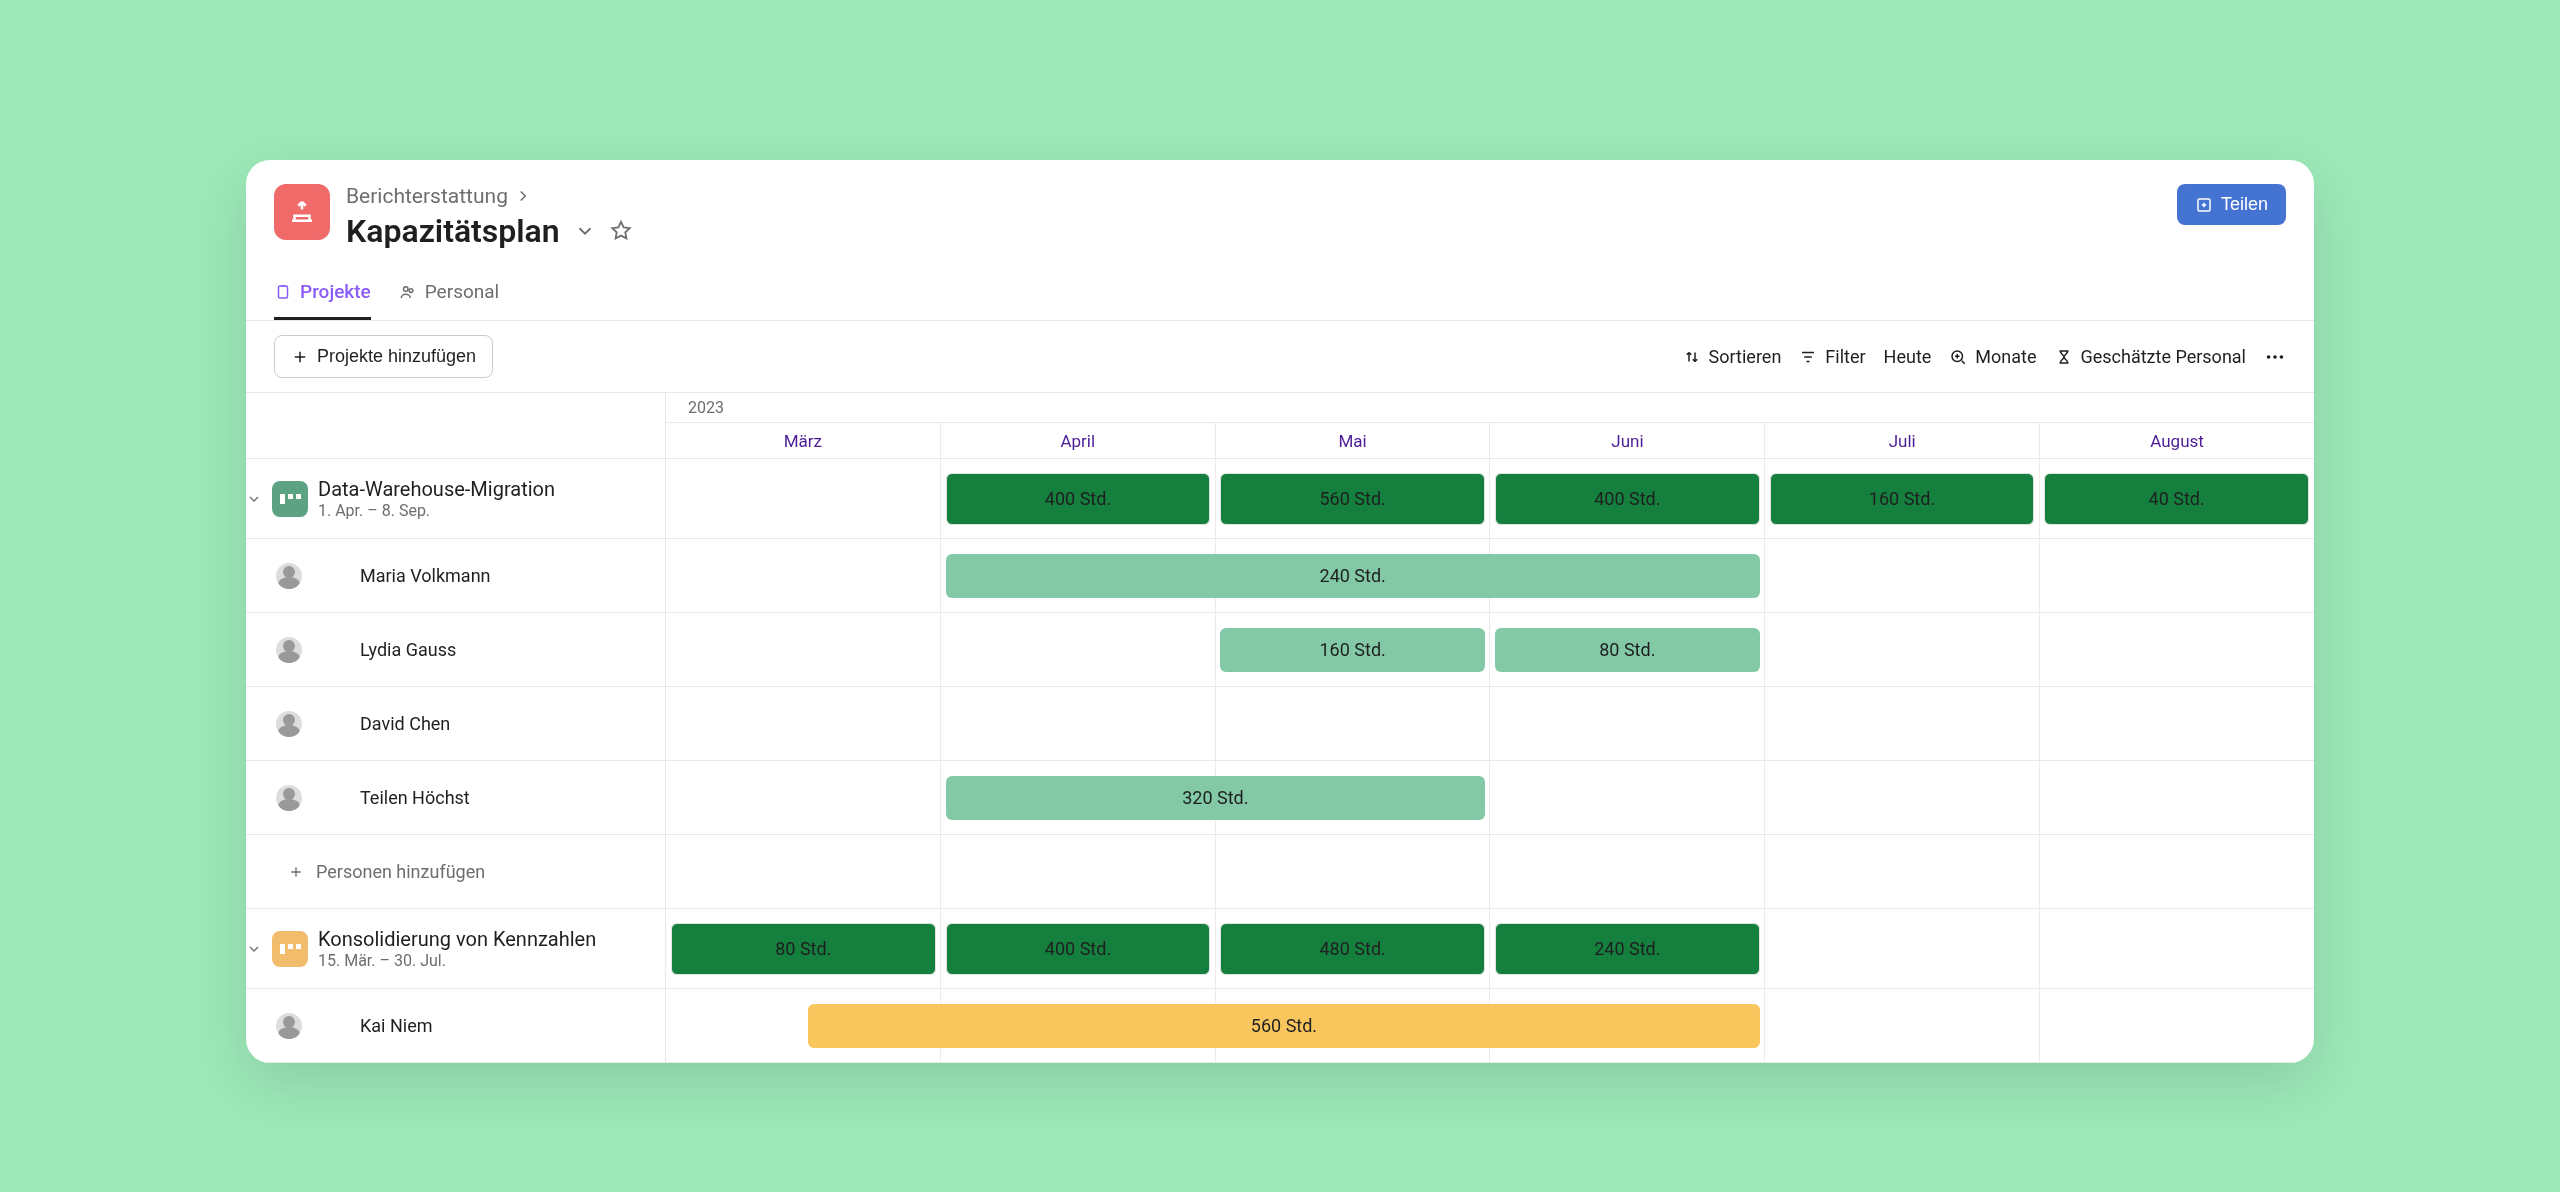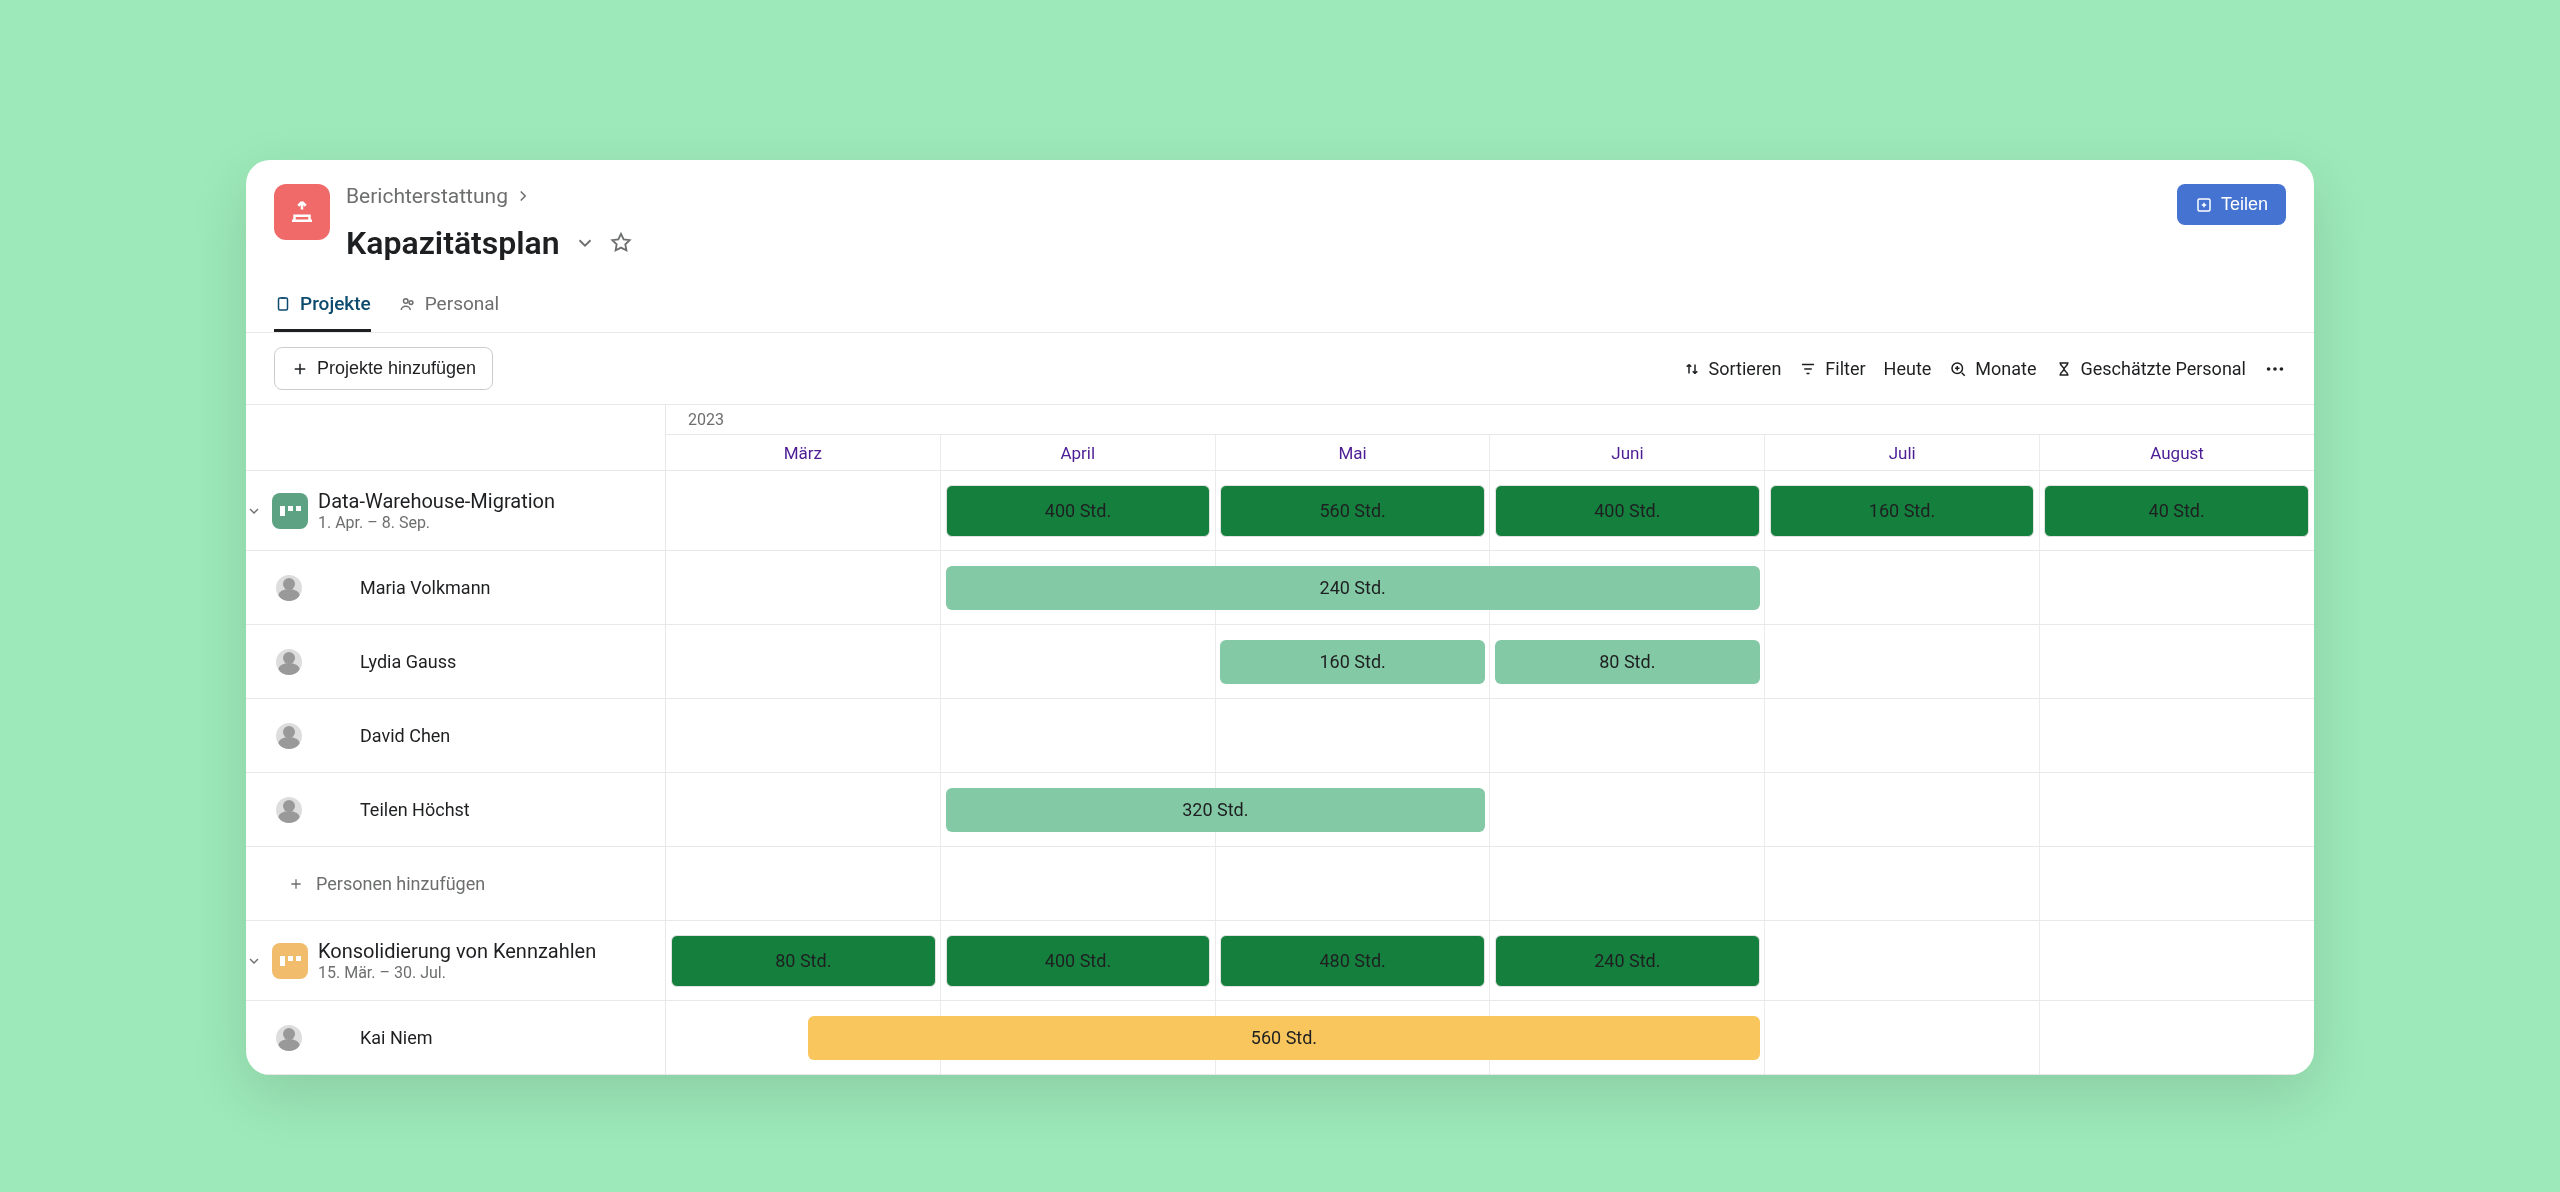--- a/index.html
+++ b/index.html
@@ -20,29 +20,29 @@
   box-shadow: 0 20px 60px rgba(0,0,0,0.12);
   overflow: hidden;
 }
 .header { padding: 24px 28px 0 28px; display:flex; justify-content:space-between; align-items:flex-start; }
 .header-left { display:flex; gap:16px; align-items:flex-start; }
 .app-icon {
   width: 56px; height: 56px; background:#f06a6a; border-radius:12px;
   display:flex; align-items:center; justify-content:center;
 }
 .breadcrumb { display:flex; align-items:center; gap:6px; color:#6d6e6f; font-size:21px; cursor:pointer; }
-.title-row { display:flex; align-items:center; gap:14px; margin-top:16px; }
+.title-row { display:flex; align-items:center; gap:14px; margin-top:4px; }
 .title { font-size:32px; font-weight:600; color:#1e1f21; }
 .share-btn {
   background:#4573d2; color:#fff; border:none; border-radius:8px;
   padding:10px 18px; font-size:18px; display:flex; gap:8px; align-items:center; cursor:pointer;
 }
 .tabs { display:flex; gap:28px; padding:0 28px; margin-top:20px; border-bottom:1px solid #e8e8e9; }
 .tab { display:flex; align-items:center; gap:8px; padding:10px 0 14px 0; font-size:19px; color:#6d6e6f; cursor:pointer; border-bottom:3px solid transparent; }
-.tab.active { color:#0c4a6e; font-weight:500; border-bottom-color:#1e1f21; }
+.tab.active { color:#8b5cf6; font-weight:500; border-bottom-color:#1e1f21; }
 .toolbar { display:flex; justify-content:space-between; align-items:center; padding:14px 28px; }
 .toolbar-left, .toolbar-right { display:flex; gap:18px; align-items:center; }
 .btn-outline {
   border:1px solid #cfcbcb; background:#fff; border-radius:8px;
   padding:10px 16px; font-size:18px; color:#1e1f21; display:flex; gap:8px; align-items:center; cursor:pointer;
 }
 .tool-item { display:flex; gap:8px; align-items:center; font-size:18px; color:#1e1f21; cursor:pointer; }
 .grid { display:flex; border-top:1px solid #e8e8e9; }
 .left-col { width:420px; flex:0 0 420px; border-right:1px solid #e8e8e9; }
 .right-col { flex:1; overflow:hidden; position:relative; }

